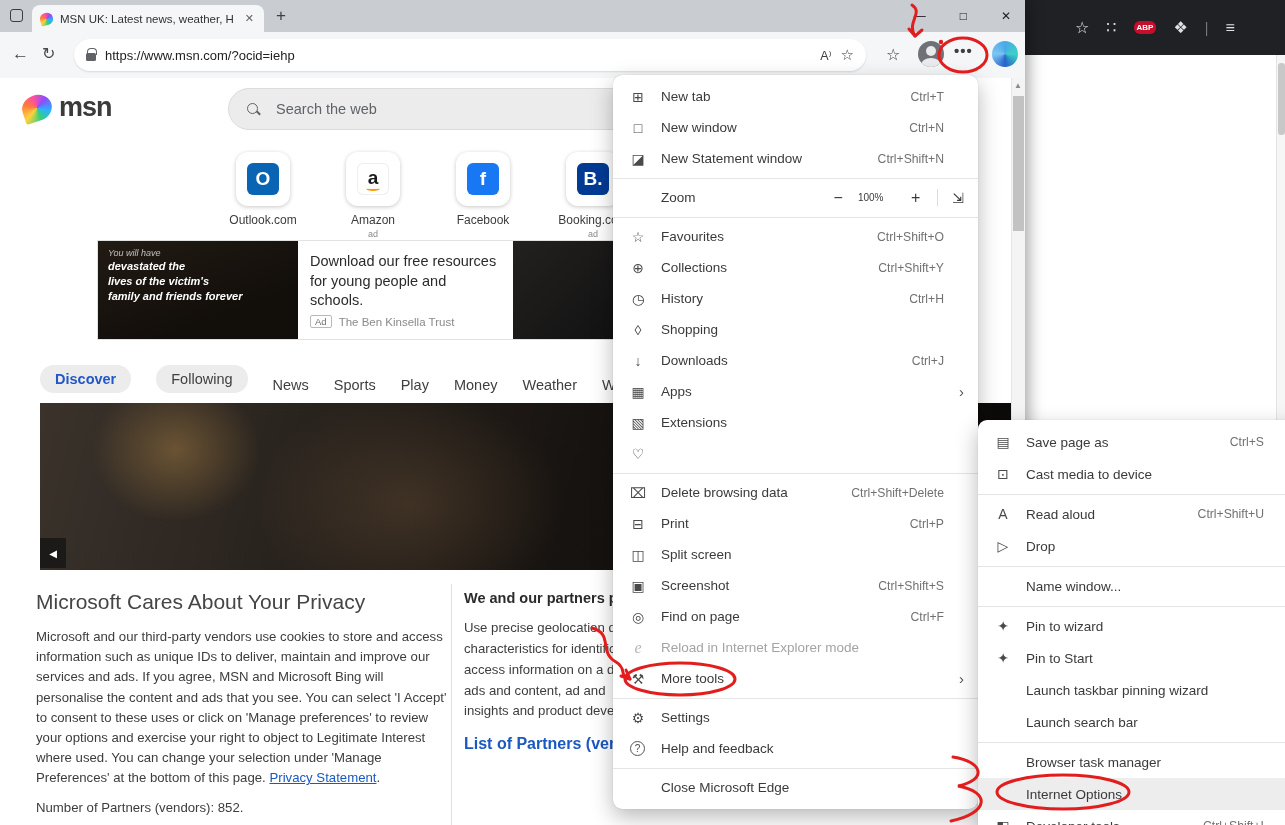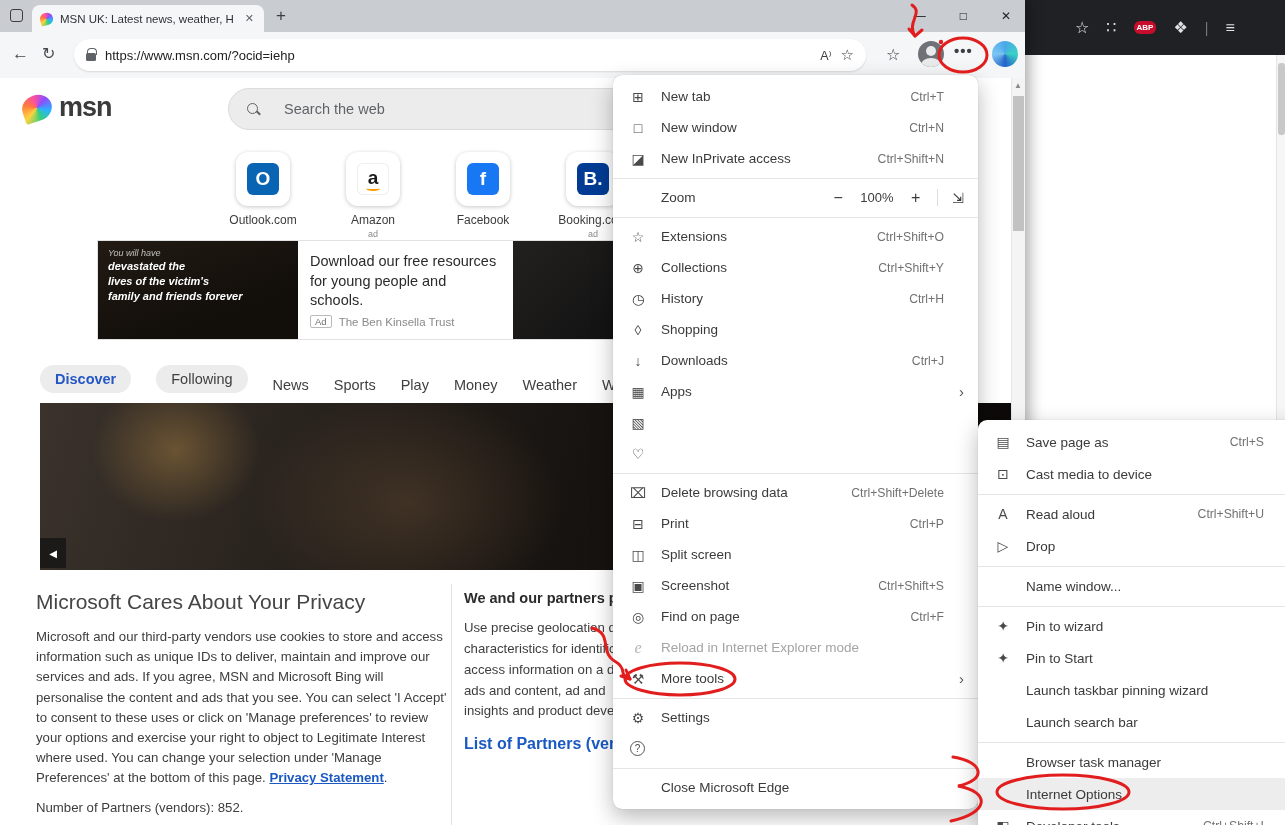--- a/index.html
+++ b/index.html
@@ -40,21 +40,21 @@
   .avatar .head { position:absolute; left:8px; top:5px; width:10px; height:10px; border-radius:50%; background:#e9eaec; }
   .avatar .body { position:absolute; left:3px; top:17px; width:20px; height:14px; border-radius:50% 50% 0 0; background:#e9eaec; }
   .more-btn { position:absolute; left:954px; top:10px; font-size:15px; font-weight:bold; letter-spacing:1px; color:#3c4043; }
   .copilot { position:absolute; left:992px; top:9px; width:26px; height:26px; border-radius:50%; background:conic-gradient(#4aa8e8,#3bd2c5,#2563c9,#7cc6f4,#4aa8e8); }
 
   
   .content { position:absolute; left:0; top:78px; right:0; bottom:0; background:#fff; overflow:hidden; }
   .msn-logo { position:absolute; left:22px; top:14px; display:flex; align-items:center; gap:7px; }
   .logo-mark { width:30px; height:26px; border-radius:50% 50% 50% 8%; transform:rotate(-18deg); background:conic-gradient(#ff4fa0,#8a4fff,#2bb3ff,#35d07a,#ffd23e,#ff7a3d,#ff4fa0); }
   .logo-text { font-size:27px; font-weight:bold; color:#3b3b3b; letter-spacing:-1px; }
-  .msn-search { position:absolute; left:228px; top:10px; width:430px; height:42px; border-radius:21px; background:#ececec; border:1px solid #dcdcdc; display:flex; align-items:center; padding:0 18px; gap:24px; color:#5f6368; font-size:14.5px; }
+  .msn-search { position:absolute; left:228px; top:10px; width:430px; height:42px; border-radius:21px; background:#ececec; border:1px solid #dcdcdc; display:flex; align-items:center; padding:0 18px; gap:16px; color:#5f6368; font-size:14.5px; }
   .mag { width:13px; height:13px; position:relative; flex:none; }
   .mag:before { content:''; position:absolute; left:0; top:0; width:9px; height:9px; border:1.8px solid #5f6368; border-radius:50%; }
   .mag:after { content:''; position:absolute; left:9px; top:9px; width:5px; height:1.8px; background:#5f6368; transform:rotate(45deg); }
   .quick-links { position:absolute; left:230px; top:74px; display:flex; gap:44px; }
   .quick-link { width:66px; display:flex; flex-direction:column; align-items:center; }
   .ql-tile { width:54px; height:54px; background:#fff; border-radius:12px; box-shadow:0 1px 4px rgba(0,0,0,.22); display:flex; align-items:center; justify-content:center; }
   .ql-logo { width:32px; height:32px; border-radius:6px; display:flex; flex-direction:column; align-items:center; justify-content:center; font-weight:bold; font-size:19px; }
   .ql-smile { width:14px; height:5px; border-bottom:2.2px solid #f90; border-radius:50%; margin-top:-3px; }
   .ql-label { margin-top:7px; font-size:12px; color:#3c3c3c; white-space:nowrap; }
   .ql-ad { margin-top:2px; font-size:9px; color:#8a8a8a; }
@@ -73,21 +73,21 @@
   .nav-active { color:#2457c5; font-weight:bold; }
   .hero { position:absolute; left:40px; top:325px; width:972px; height:167px;
     background:radial-gradient(140px 120px at 14% 28%, rgba(255,190,90,.28), transparent 60%),
                radial-gradient(220px 160px at 38% 60%, rgba(120,90,60,.35), transparent 70%),
                linear-gradient(105deg,#3a322b,#171310 55%,#0c0a09); }
   .carousel-left { position:absolute; left:0; bottom:2px; width:26px; height:30px; background:rgba(22,22,22,.85); color:#fff; font-size:10px; display:flex; align-items:center; justify-content:center; }
   .privacy { position:absolute; left:0; top:492px; right:0; bottom:0; background:#fff; }
   .pv-left { position:absolute; left:36px; top:20px; width:414px; }
   .pv-title { font-size:21px; font-weight:500; color:#454545; }
   .pv-body { margin-top:13px; font-size:13.2px; line-height:1.53; color:#3d3d3d; }
-  .pv-link { color:#1a58c2; font-weight:bold; text-decoration:underline;text-align:center; }
+  .pv-link { color:#1a58c2; font-weight:normal; text-decoration:underline;text-align:center; }
   .pv-partners { margin-top:11px; font-size:13.2px; color:#3d3d3d; }
   .pv-divider { position:absolute; left:451px; top:14px; bottom:0; width:1px; background:#e0e0e0; }
   .pv-right { position:absolute; left:464px; top:20px; width:300px; }
   .pv-rtitle { font-size:14.5px; font-weight:bold; color:#2b2b2b; white-space:nowrap; }
   .pv-rline { font-size:13.2px; line-height:1.58; color:#3d3d3d; white-space:nowrap; }
   .pv-rlines { margin-top:12px; }
   .pv-rlink { display:inline-block; margin-top:13px; color:#1a58c2; font-weight:bold; white-space:nowrap; }
   .edge-scrollbar { position:absolute; right:0; top:78px; width:14px; bottom:0; background:#f4f4f4; border-left:1px solid #e6e6e6; }
   .scroll-arrow { position:absolute; left:2px; top:3px; font-size:8px; color:#8a8a8a; }
   .scroll-thumb { position:absolute; left:1px; top:18px; width:11px; height:135px; background:#c2c2c2; }
@@ -103,21 +103,21 @@
   .mrow.disabled .micon { color:#b5b5b5; }
   .micon { width:20px; margin-right:13px; text-align:center; font-size:14px; color:#4a4a4a; flex:none; }
   .micon.circled { width:15px; height:15px; margin-left:2px; margin-right:16px; border:1.3px solid #555; border-radius:50%; font-size:10px; line-height:13px; }
   .micon.ie { font-family:"Liberation Serif","DejaVu Serif",serif; font-style:italic; font-size:16px; }
   .mlabel { flex:1; white-space:nowrap; overflow:hidden; }
   .mshort { color:#717171; font-size:12.2px; white-space:nowrap; }
   .marrow { width:12px; margin-left:8px; color:#555; font-size:15px; text-align:right; }
   .sep { height:1px; background:#e5e5e5; margin:3.5px 0; }
   .zoomrow .zctl { display:flex; align-items:center; gap:12px; }
   .zbtn { font-size:16px; color:#3a3a3a; padding:0 3px; }
-  .zval { font-size:13px; min-width:38px; text-align:center; }
+  .zval { font-size:10px; min-width:38px; text-align:left; }
   .zdiv { width:1px; height:17px; background:#dcdcdc; margin:0 2px; }
   .zfs { font-size:14px; color:#3a3a3a; }
 
   
   .annotations { position:absolute; left:0; top:0; z-index:40; pointer-events:none; }
 </style>
 </head>
 <body>
 
 <div id="app">
@@ -287,40 +287,40 @@
         <span class="marrow" style="visibility: hidden;">›</span>
       </div>
       <div class="mrow">
         <span class="micon">□</span>
         <span class="mlabel">New window</span>
         <span class="mshort">Ctrl+N</span>
         <span class="marrow" style="visibility: hidden;">›</span>
       </div>
       <div class="mrow">
         <span class="micon">◪</span>
-        <span class="mlabel">New InPrivate access</span>
+        <span class="mlabel">New Statement window</span>
         <span class="mshort">Ctrl+Shift+N</span>
         <span class="marrow" style="visibility: hidden;">›</span>
       </div>
       <div class="sep"></div>
       <div class="mrow zoomrow">
         <span class="micon"></span>
         <span class="mlabel">Zoom</span>
         <span class="zctl">
           <span class="zbtn">−</span>
           <span class="zval">100%</span>
           <span class="zbtn">+</span>
           <span class="zdiv"></span>
           <span class="zfs">⇲</span>
         </span>
       </div>
       <div class="sep"></div>
       <div class="mrow">
         <span class="micon">☆</span>
-        <span class="mlabel">Extensions</span>
+        <span class="mlabel">Favourites</span>
         <span class="mshort">Ctrl+Shift+O</span>
         <span class="marrow" style="visibility: hidden;">›</span>
       </div>
       <div class="mrow">
         <span class="micon">⊕</span>
         <span class="mlabel">Collections</span>
         <span class="mshort">Ctrl+Shift+Y</span>
         <span class="marrow" style="visibility: hidden;">›</span>
       </div>
       <div class="mrow">
@@ -342,20 +342,21 @@
         <span class="marrow" style="visibility: hidden;">›</span>
       </div>
       <div class="mrow">
         <span class="micon">▦</span>
         <span class="mlabel">Apps</span>
         <span class="mshort"></span>
         <span class="marrow">›</span>
       </div>
       <div class="mrow">
         <span class="micon">▧</span>
+        <span class="mlabel">Extensions</span>
         <span class="mshort"></span>
         <span class="marrow" style="visibility: hidden;">›</span>
       </div>
       <div class="mrow">
         <span class="micon">♡</span>
         <span class="mshort"></span>
         <span class="marrow" style="visibility: hidden;">›</span>
       </div>
       <div class="sep"></div>
       <div class="mrow">
@@ -402,20 +403,21 @@
       </div>
       <div class="sep"></div>
       <div class="mrow">
         <span class="micon">⚙</span>
         <span class="mlabel">Settings</span>
         <span class="mshort"></span>
         <span class="marrow" style="visibility: hidden;">›</span>
       </div>
       <div class="mrow">
         <span class="micon circled">?</span>
+        <span class="mlabel">Help and feedback</span>
         <span class="mshort"></span>
         <span class="marrow" style="visibility: hidden;">›</span>
       </div>
       <div class="sep"></div>
       <div class="mrow">
         <span class="micon"></span>
         <span class="mlabel">Close Microsoft Edge</span>
         <span class="mshort"></span>
         <span class="marrow" style="visibility: hidden;">›</span>
       </div>

